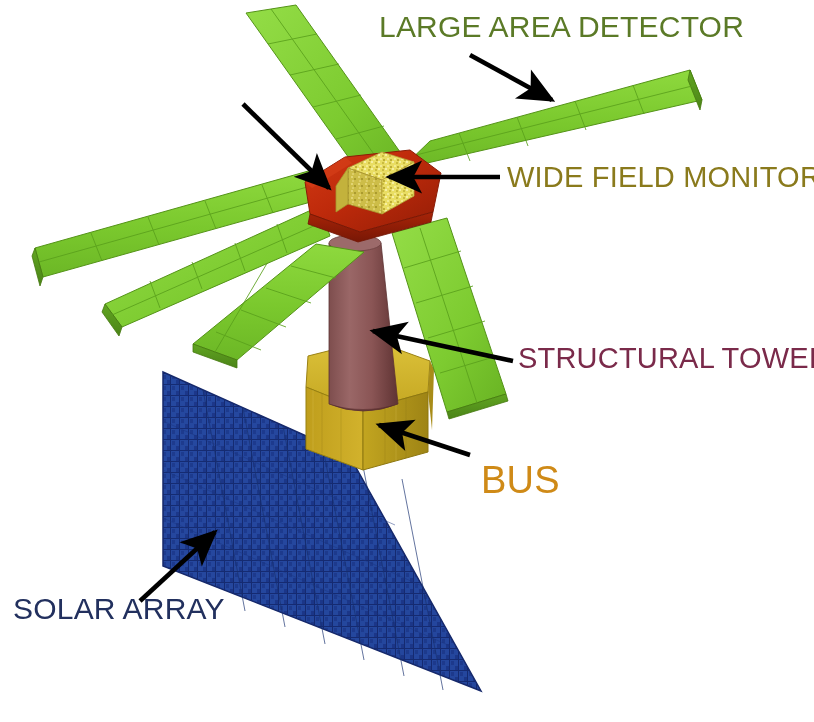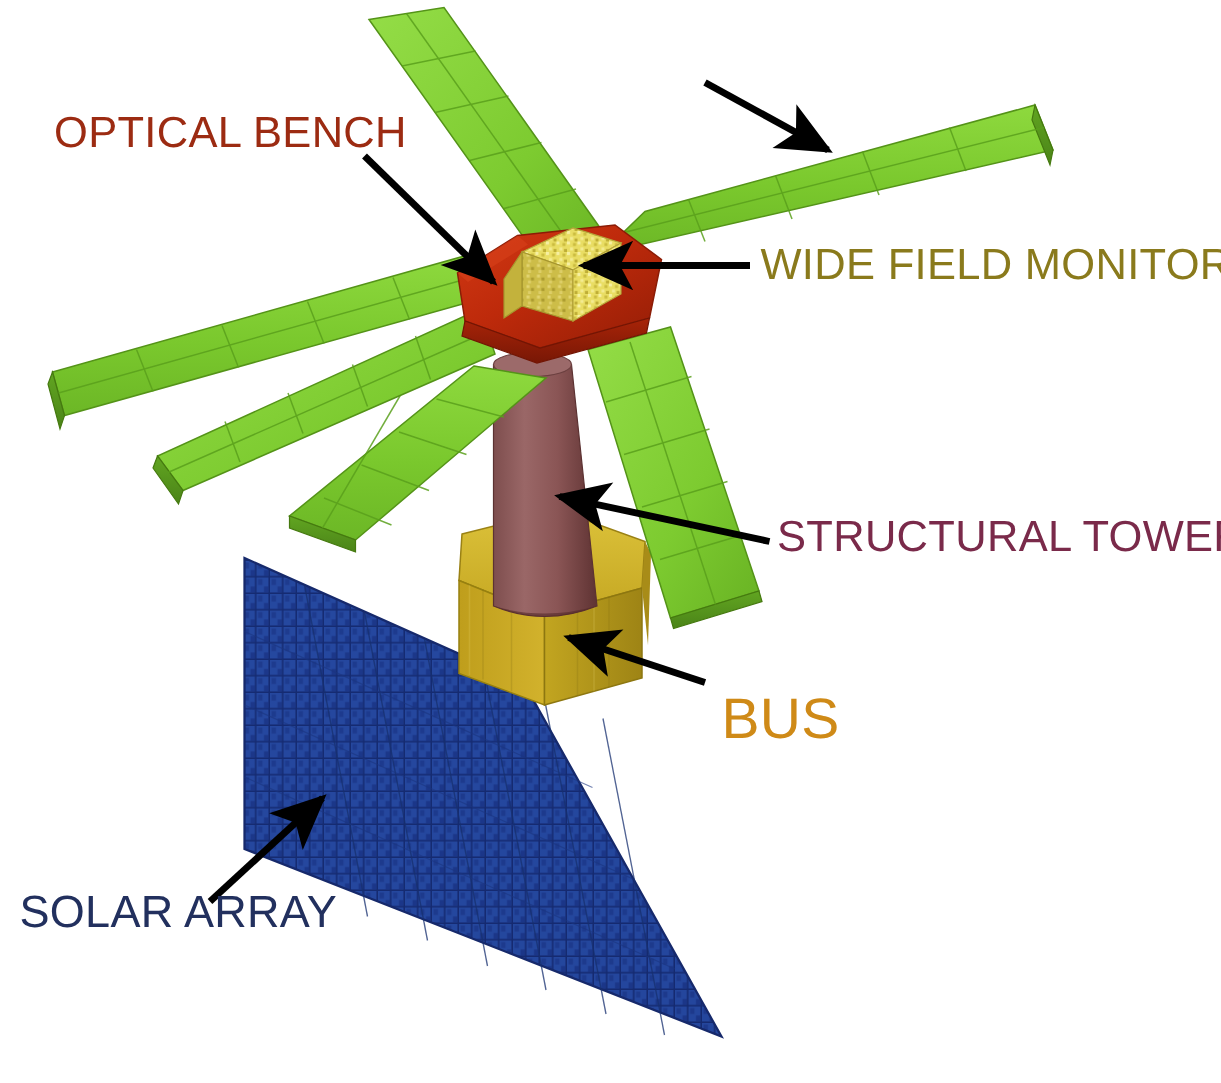--- a/index.html
+++ b/index.html
@@ -302,22 +302,22 @@
     <g stroke="#000000" stroke-width="4.6" fill="none" stroke-linecap="butt">
       <line x1="470" y1="55" x2="552" y2="100" marker-end="url(#arrowHead)"></line>
       <line x1="243" y1="104" x2="329" y2="188" marker-end="url(#arrowHead)"></line>
       <line x1="500" y1="177" x2="389" y2="177" marker-end="url(#arrowHead)"></line>
       <line x1="513" y1="361" x2="373" y2="331" marker-end="url(#arrowHead)"></line>
       <line x1="470" y1="455" x2="379" y2="425" marker-end="url(#arrowHead)"></line>
       <line x1="140" y1="601" x2="215" y2="532" marker-end="url(#arrowHead)"></line>
     </g>
   </svg>
 
-
-  <div class="callout-label" id="label-optical-bench">OPTICAL BENCH</div>
+  <div class="callout-label" id="label-large-area-detector">LARGE AREA DETECTOR</div>
+
 
   <div class="callout-label" id="label-wide-field-monitor">WIDE FIELD MONITOR</div>
 
   <div class="callout-label" id="label-structural-tower">STRUCTURAL TOWER</div>
 
   <div class="callout-label" id="label-bus">BUS</div>
 
   <div class="callout-label" id="label-solar-array">SOLAR ARRAY</div>
 
 </div>

